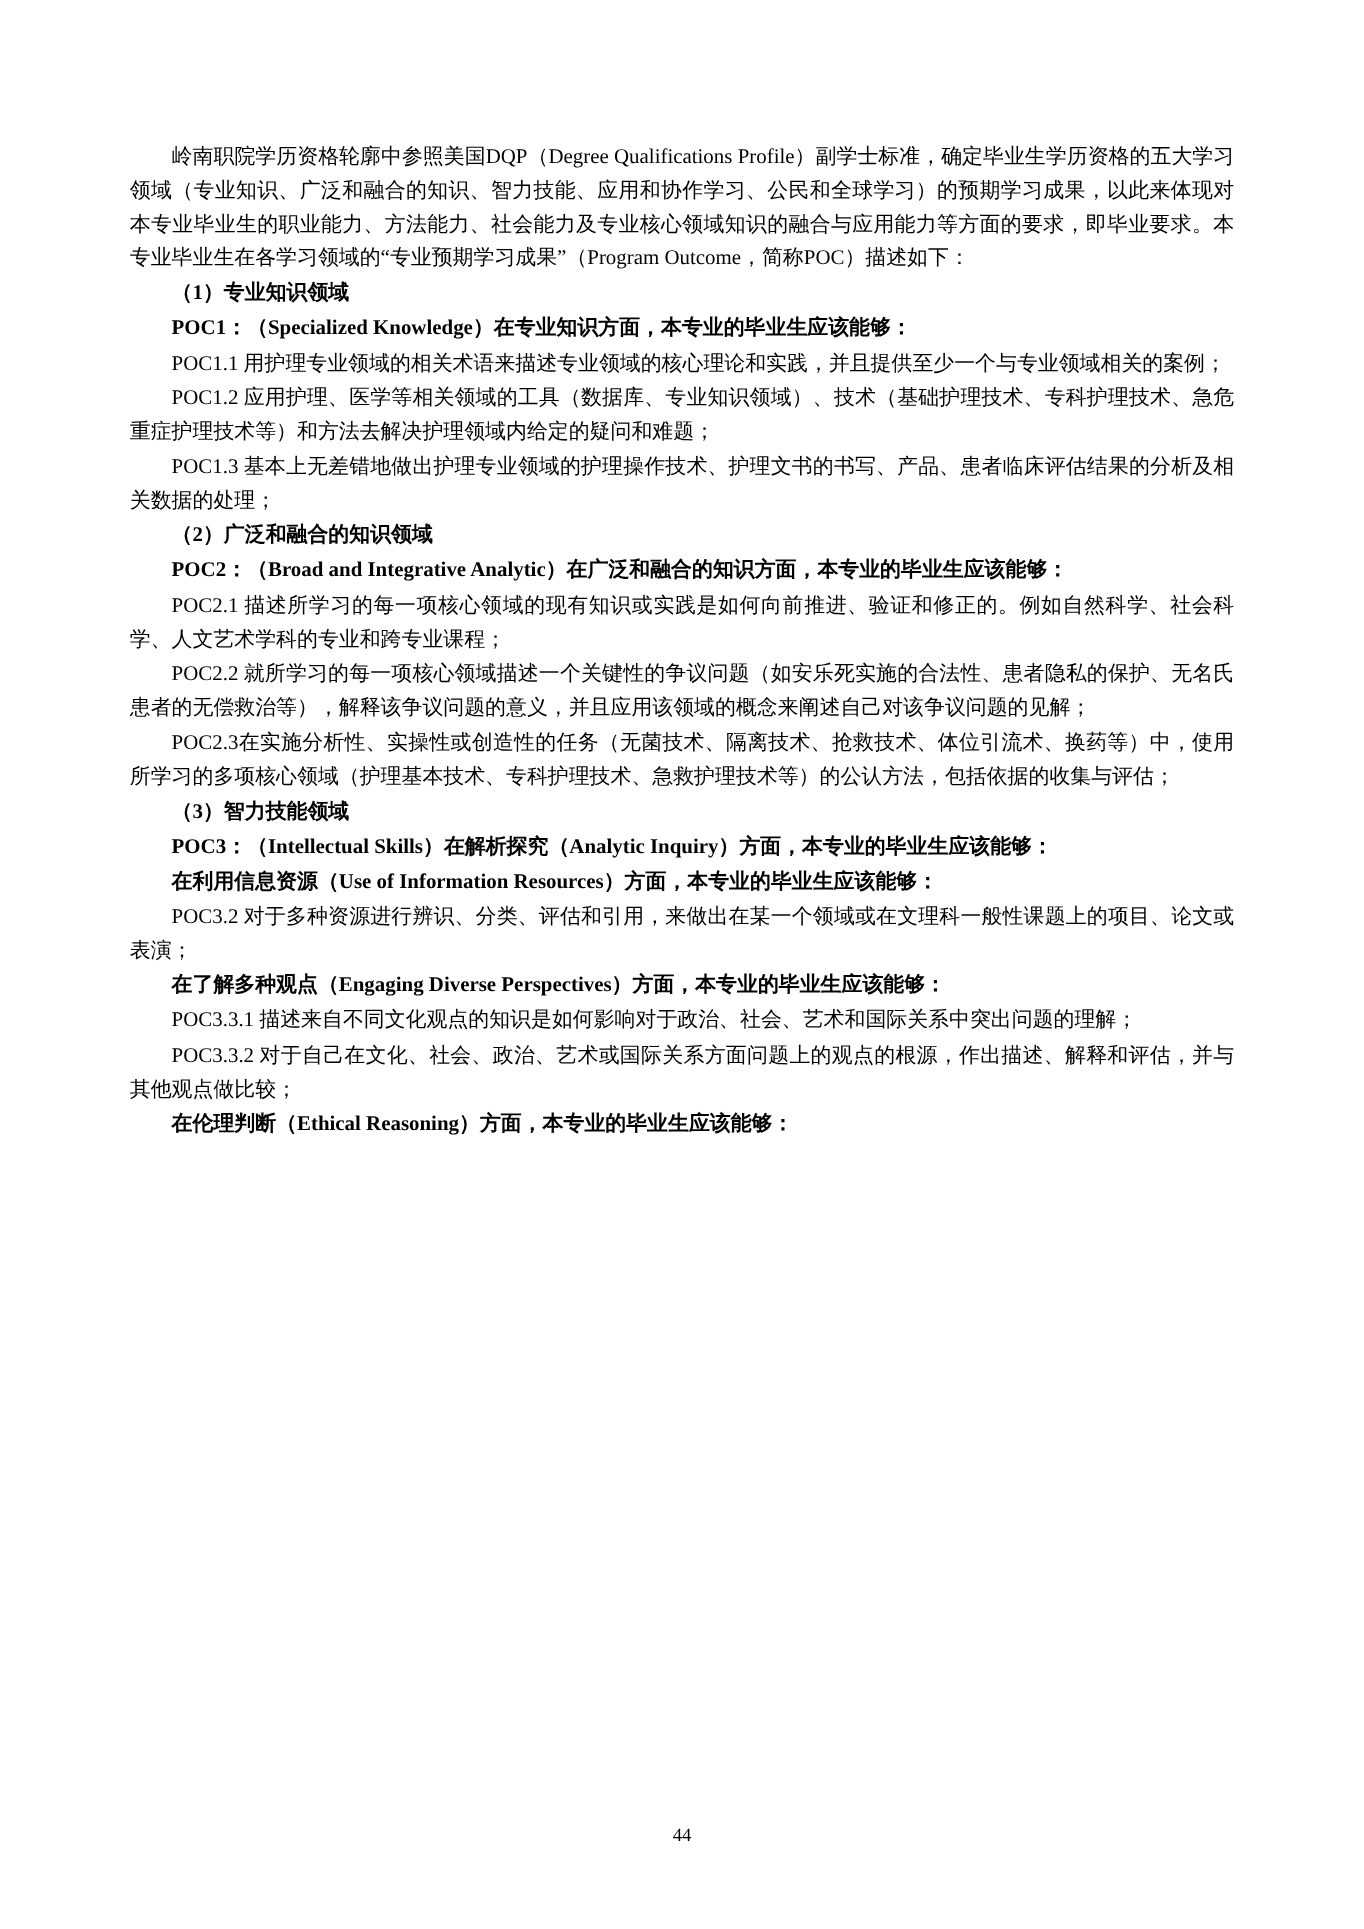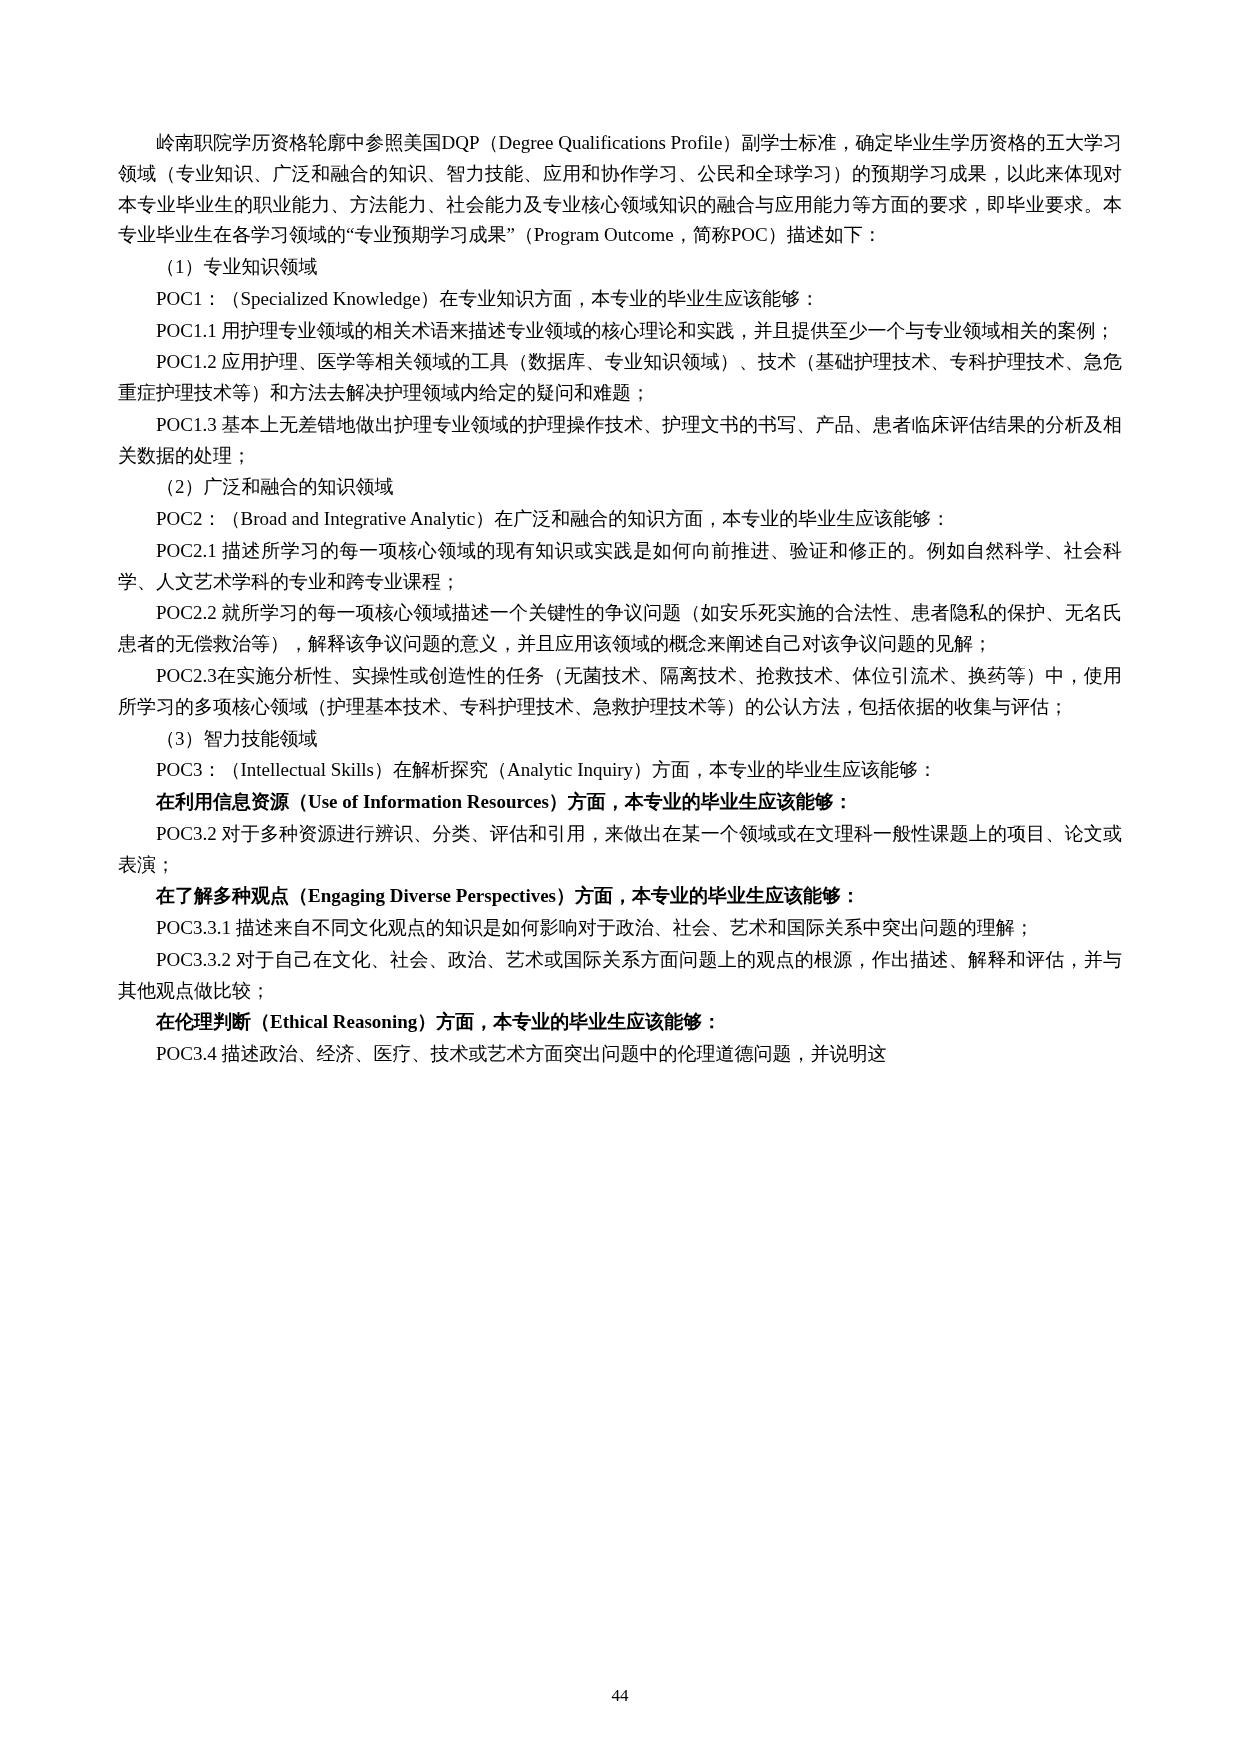--- a/index.html
+++ b/index.html
@@ -28,29 +28,29 @@
     text-justify: inter-ideograph;
   }
   p {
     margin: 0 0 1px 0;
   }
   .para {
     text-indent: 2em;
   }
   .heading {
     text-indent: 2em;
-    font-weight: normal;
+    font-weight: bold;
   }
   .sub-heading {
     text-indent: 2em;
     font-weight: bold;
   }
   .page-number {
     position: absolute;
-    bottom: 48px;
+    bottom: 75px;
     left: 0;
     width: 1240px;
     text-align: center;
     font-size: 17px;
     font-family: "Liberation Serif", serif;
   }
 </style>
 </head>
 <body>
 
@@ -90,18 +90,17 @@
     <p class="para">POC3.2 对于多种资源进行辨识、分类、评估和引用，来做出在某一个领域或在文理科一般性课题上的项目、论文或表演；</p>
 
     <p class="sub-heading">在了解多种观点（Engaging Diverse Perspectives）方面，本专业的毕业生应该能够：</p>
 
     <p class="para">POC3.3.1 描述来自不同文化观点的知识是如何影响对于政治、社会、艺术和国际关系中突出问题的理解；</p>
 
     <p class="para">POC3.3.2 对于自己在文化、社会、政治、艺术或国际关系方面问题上的观点的根源，作出描述、解释和评估，并与其他观点做比较；</p>
 
     <p class="sub-heading">在伦理判断（Ethical Reasoning）方面，本专业的毕业生应该能够：</p>
 
-    <p class="para">POC3.4 描述政治、经济、医疗、技术或艺术方面突出问题中的伦理道德问题，并说明这</p>
 
   </div>
 
   <div class="page-number">44</div>
 </div>
 
 </body></html>

